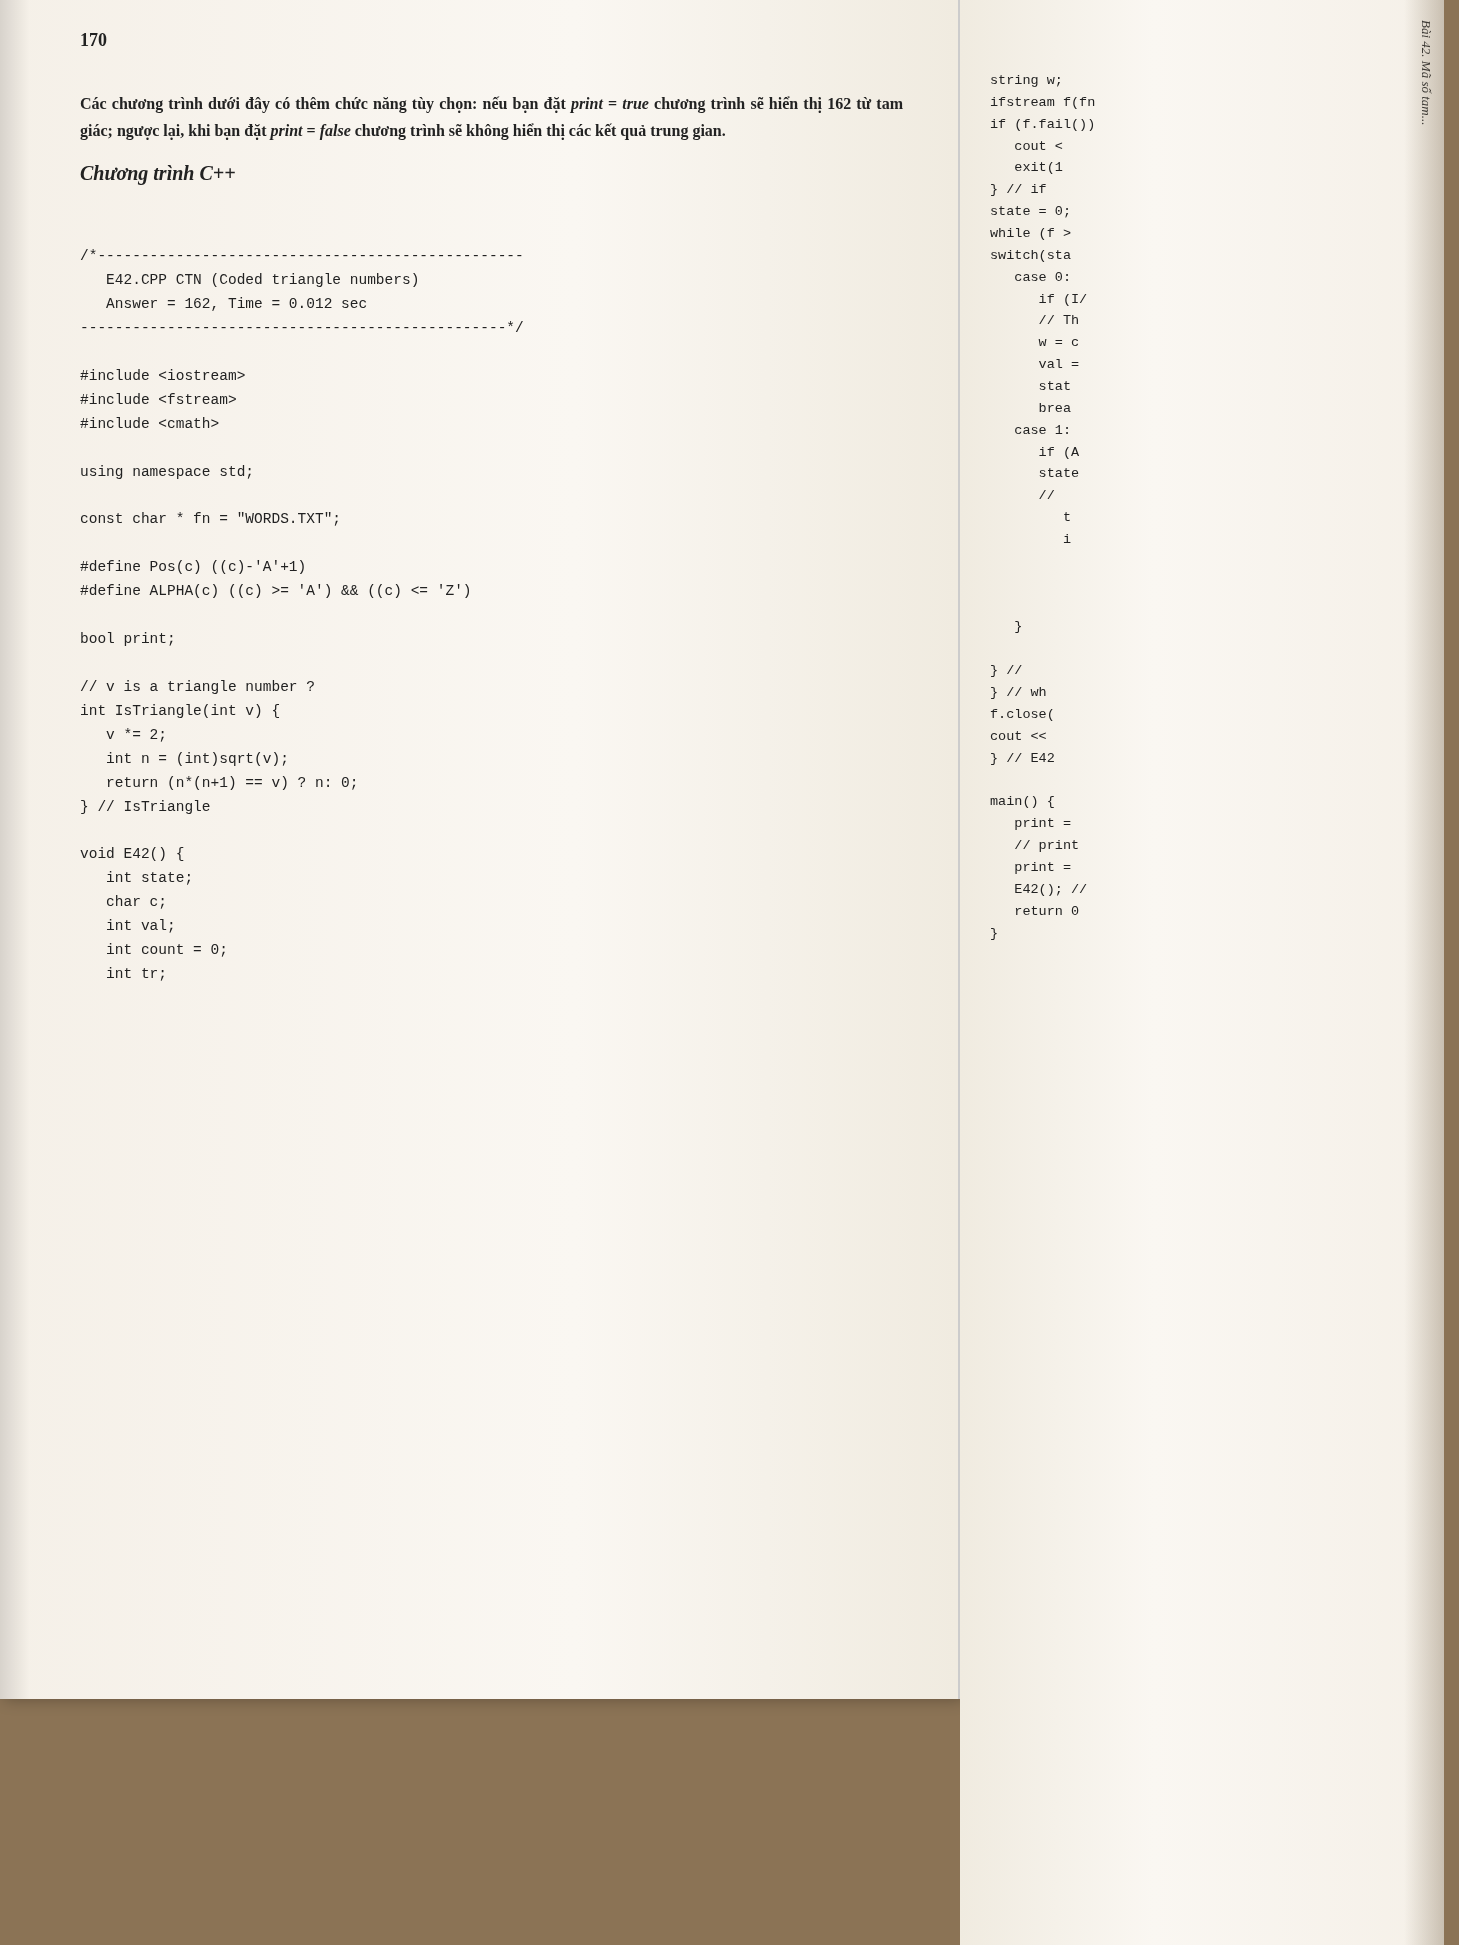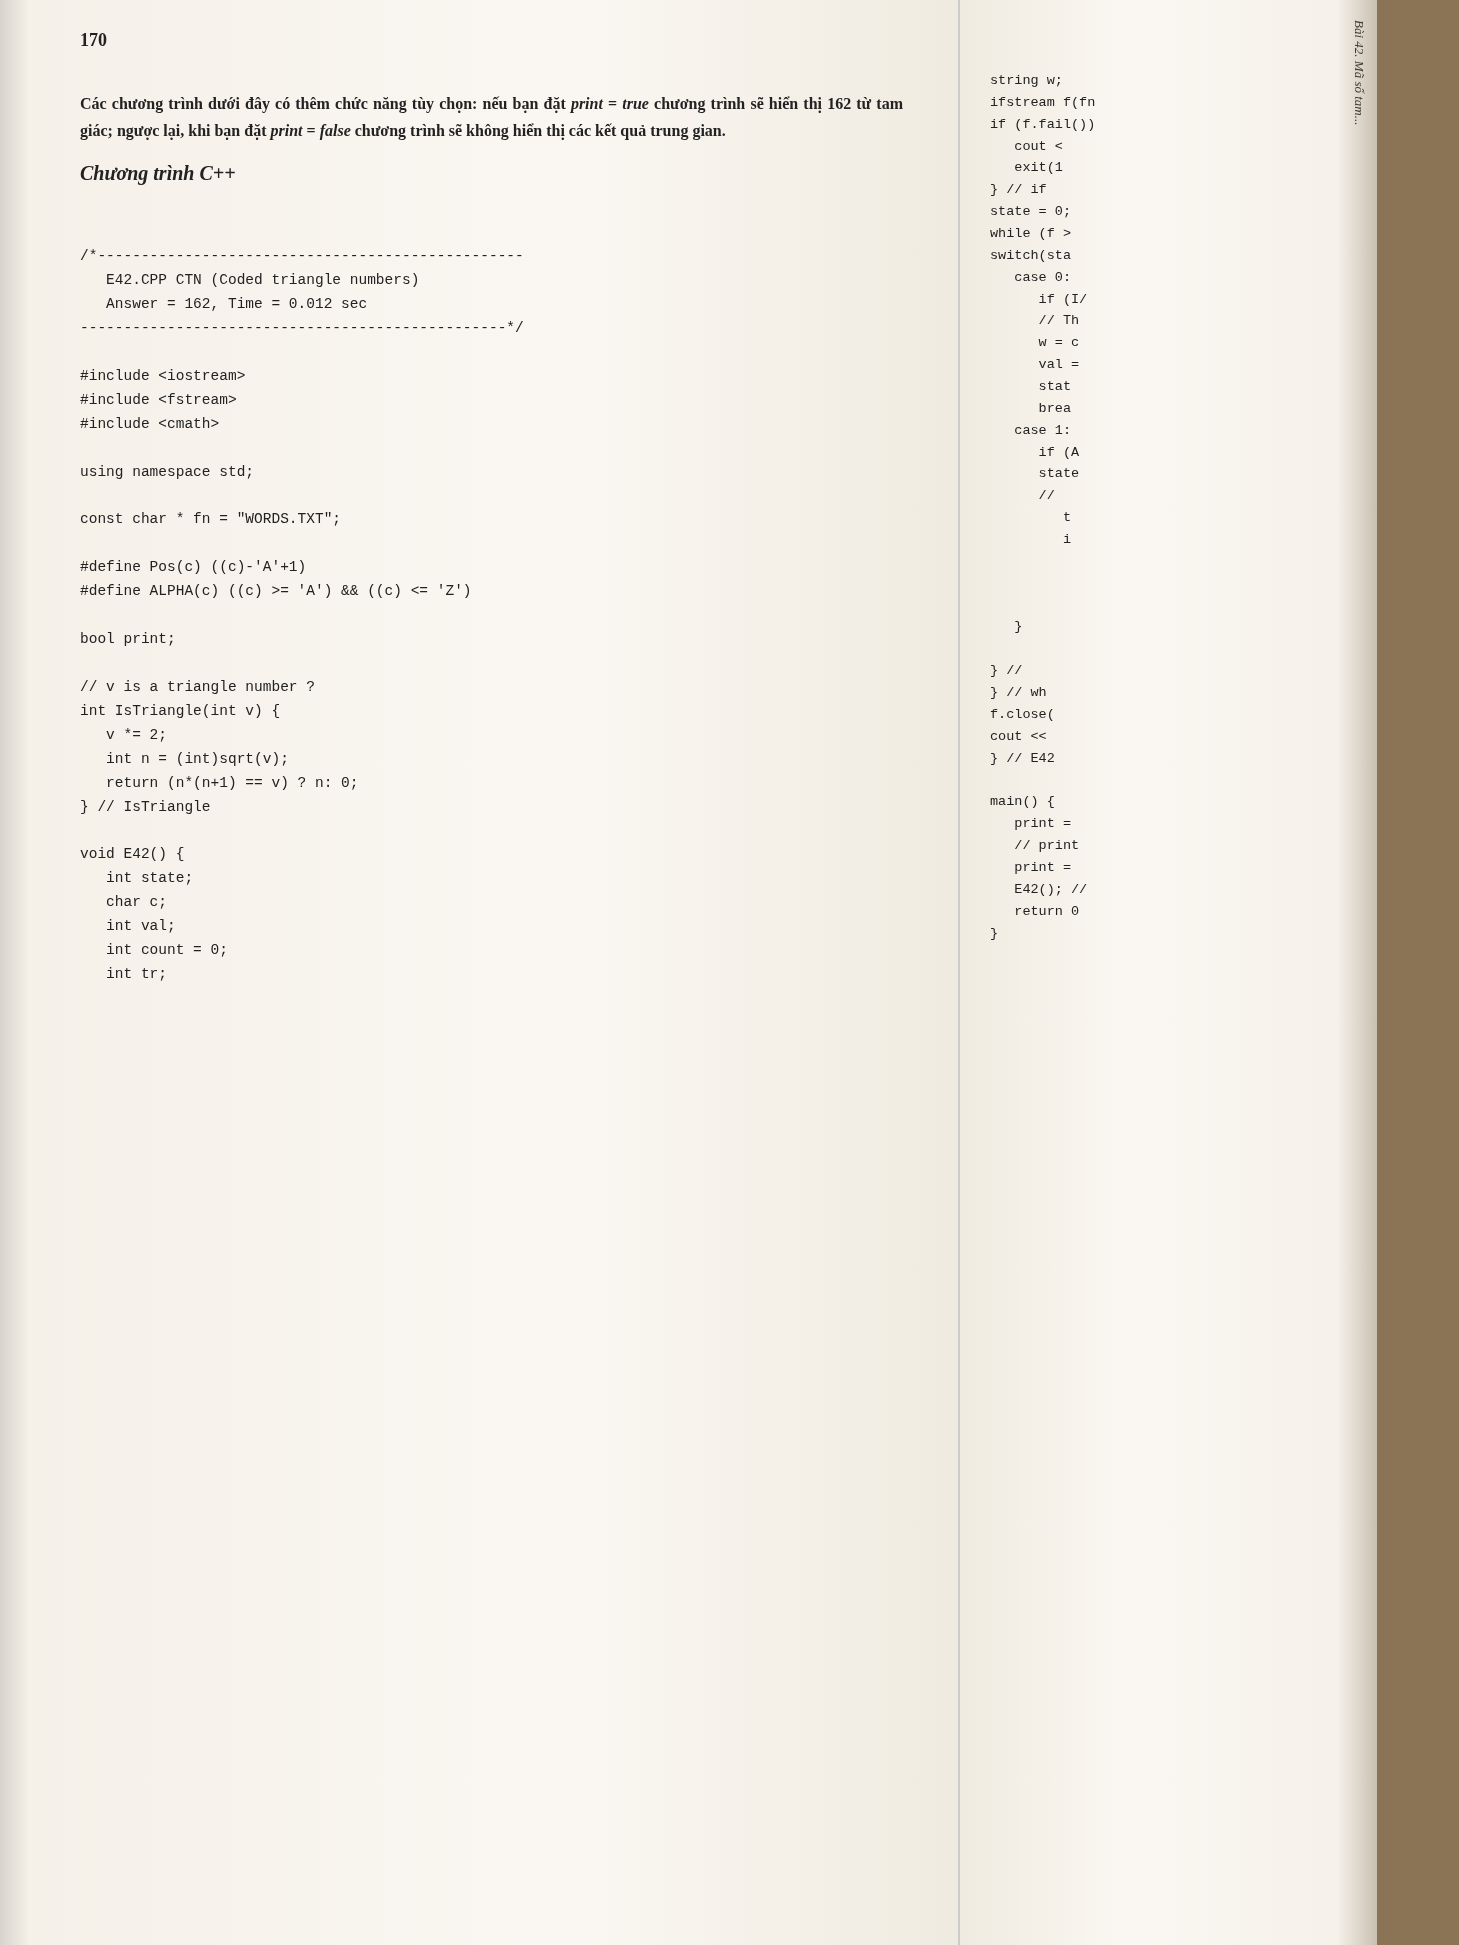--- a/index.html
+++ b/index.html
@@ -8,30 +8,30 @@
       width: 1459px;
       height: 1945px;
       background: #8B7355;
       display: flex;
       overflow: hidden;
       font-family: Georgia, 'Times New Roman', serif;
     }
 
     .book-page-left {
       width: 960px;
-      height: 1945px;
+      height: 1699px;
       background: linear-gradient(to right, #f5f0e8 0%, #faf7f2 60%, #f0ebe0 100%);
       position: relative;
       padding: 60px 55px 60px 80px;
       box-shadow: 4px 0 15px rgba(0,0,0,0.3);
       border-right: 2px solid #ccc;
     }
 
     .book-page-right {
-      width: 417px;
+      width: 484px;
       height: 1945px;
       background: linear-gradient(to right, #f0ebe0 0%, #faf7f2 40%, #f5f0e8 100%);
       position: relative;
       padding: 60px 40px 60px 30px;
       overflow: hidden;
     }
 
     .page-number {
       position: absolute;
       top: 30px;

